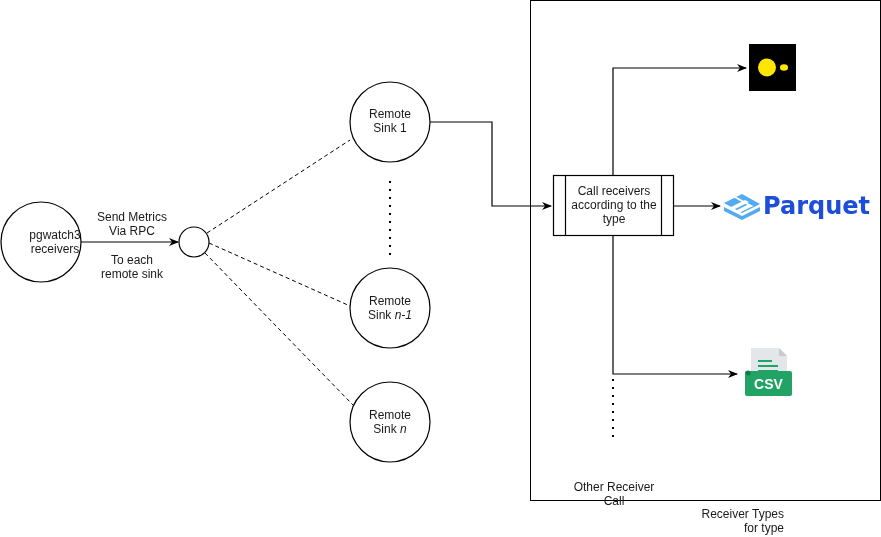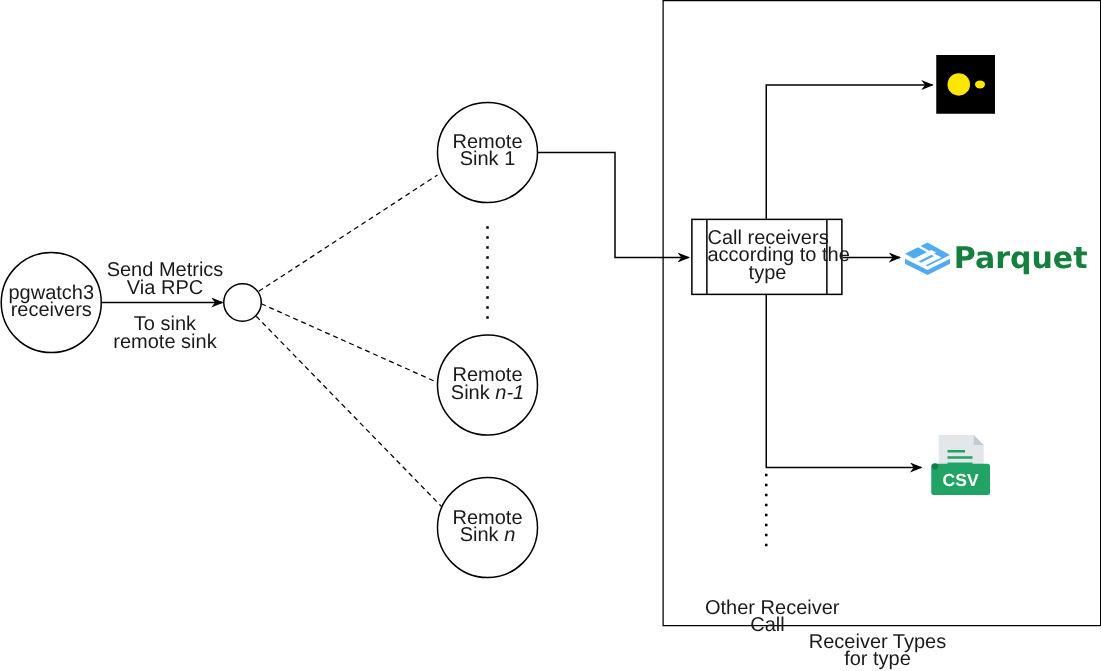--- a/index.html
+++ b/index.html
@@ -1,23 +1,23 @@
 <!DOCTYPE html>
 <html><head>
   <meta charset="utf-8">
   <style>
     html, body { margin: 0; padding: 0; background: #ffffff; }
     body { width: 881px; height: 537px; position: relative; overflow: hidden;
            font-family: "Liberation Sans", sans-serif; color: #1a1a1a; }
     svg.diagram { position: absolute; left: 0; top: 0; }
-    .lbl { position: absolute; font-size: 16px; line-height: 14px; text-align: center;
+    .lbl { position: absolute; font-size: 12px; line-height: 14px; text-align: center;
            font-family: "Liberation Sans", sans-serif; color: #1a1a1a; white-space: nowrap; }
     .lbl b i, .lbl i b { font-weight: normal; font-style: italic; }
     .parquet-text { position: absolute; font-family: "DejaVu Sans", sans-serif; font-weight: bold;
-                    font-size: 24px; color: #15803d; }
+                    font-size: 24px; color: #1d4ed8; }
     .csv-text { font-family: "Liberation Sans", sans-serif; font-weight: bold; font-size: 14px; fill: #ffffff; }
   </style>
 </head>
 <body>
 
 <svg class="diagram" width="881" height="537" viewBox="0 0 881 537">
   <defs>
     <marker id="arrow" markerWidth="10" markerHeight="8" refX="9" refY="4" orient="auto" markerUnits="userSpaceOnUse">
       <path d="M0,0 L10,4 L0,8 L3,4 Z" fill="#000"></path>
     </marker>
@@ -74,32 +74,32 @@
     <path d="M779,348 L779,356 L787,356 Z" fill="#c4cbd0"></path>
     <rect x="758" y="360" width="14" height="2" fill="#21a366"></rect>
     <rect x="758" y="365" width="20" height="2" fill="#21a366"></rect>
     <rect x="758" y="370" width="20" height="2" fill="#21a366"></rect>
     <rect x="745" y="371" width="47" height="25" rx="2" fill="#21a366"></rect>
     <circle cx="748" cy="373" r="2.5" fill="#157a4a"></circle>
     <text class="csv-text" x="768.5" y="389" text-anchor="middle">CSV</text>
   </g>
 </svg>
 
-<div class="lbl" style="left:1px; top:228px; width:80px;">
+<div class="lbl" style="left:15px; top:228px; width:80px;">
   <div>pgwatch3</div>
   <div>receivers</div>
 </div>
 
 <div class="lbl" style="left:82px; top:210px; width:100px;">
   <div>Send Metrics</div>
   <div>Via RPC</div>
 </div>
 
 <div class="lbl" style="left:82px; top:253px; width:100px;">
-  <div>To sink</div>
+  <div>To each</div>
   <div>remote sink</div>
 </div>
 
 <div class="lbl" style="left:350px; top:107px; width:80px;">
   <div>Remote</div>
   <div><span>Sink </span><span>1</span></div>
 </div>
 
 <div class="lbl" style="left:350px; top:294px; width:80px;">
   <div>Remote</div>
@@ -117,16 +117,16 @@
   <div>type</div>
 </div>
 
 <div class="parquet-text" style="left:763px; top:192px;">Parquet</div>
 
 <div class="lbl" style="left:564px; top:445px; width:100px;margin-top:35px;">
   <div>Other Receiver</div>
   <div>Call</div>
 </div>
 
-<div class="lbl" style="left:642px; top:507px; width:120px;">
+<div class="lbl" style="left:664px; top:507px; width:120px;text-align:right;">
   <div>Receiver Types</div>
   <div>for type</div>
 </div>
 
 </body></html>

